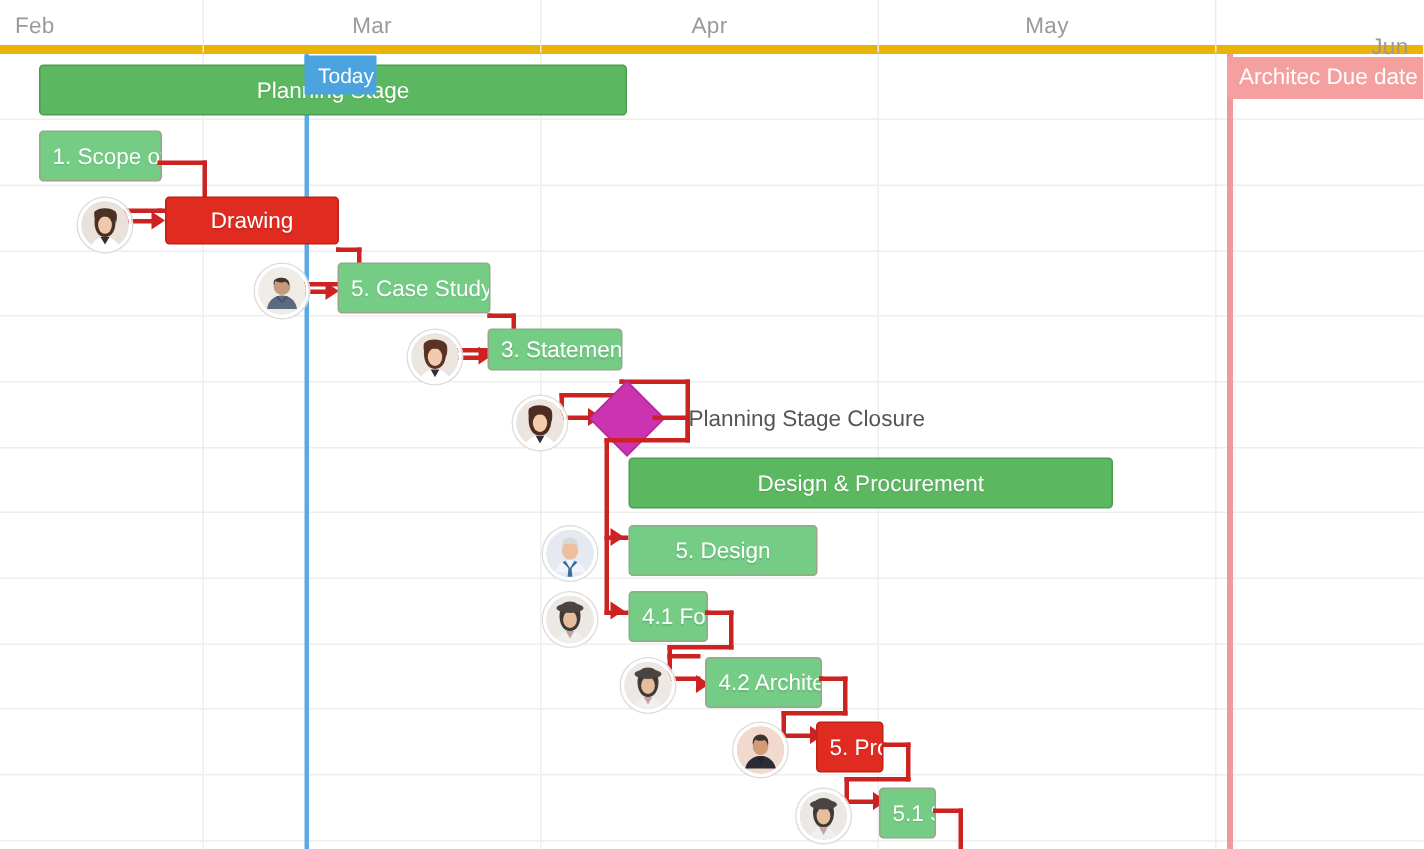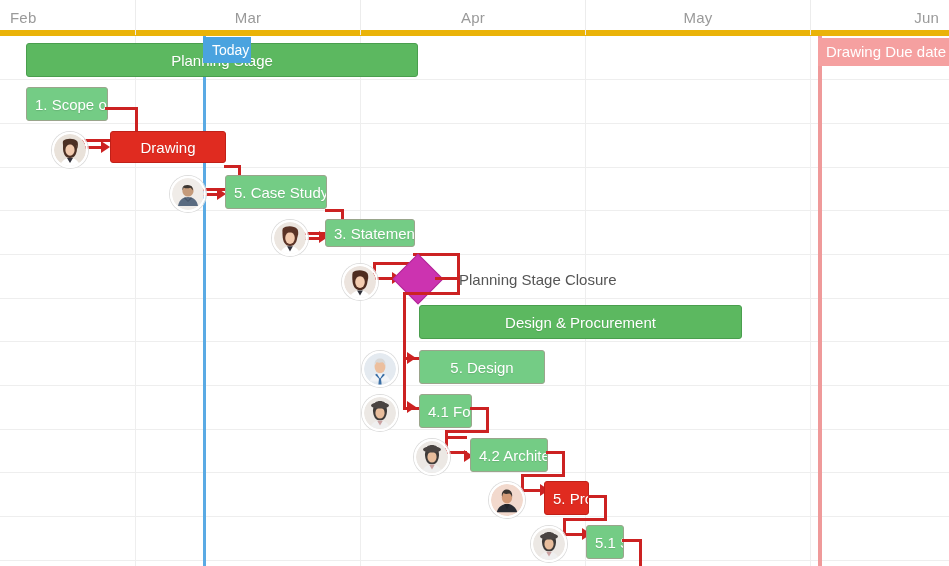--- a/index.html
+++ b/index.html
@@ -203,21 +203,21 @@
     </div>
     <div class="month-cell center" style="left:136px;width:225px;">
       <span class="mlabel">Mar</span>
     </div>
     <div class="month-cell center" style="left:361px;width:225px;">
       <span class="mlabel">Apr</span>
     </div>
     <div class="month-cell center" style="left:586px;width:225px;">
       <span class="mlabel">May</span>
     </div>
-    <div class="month-cell" style="left:811px;width:138px;border-right:none;">
+    <div class="month-cell" style="left:811px;width:138px;border-right:none;margin-top:14px;">
       <span class="mlabel">Jun</span>
     </div>
   </div>
 
   <div class="grid-col" style="left:135px;"></div>
   <div class="grid-col" style="left:360px;"></div>
   <div class="grid-col" style="left:585px;"></div>
   <div class="grid-col" style="left:810px;"></div>
 
   <div class="grid-row" style="top:79px;"></div>
@@ -230,21 +230,21 @@
   <div class="grid-row" style="top:385px;"></div>
   <div class="grid-row" style="top:429px;"></div>
   <div class="grid-row" style="top:472px;"></div>
   <div class="grid-row" style="top:516px;"></div>
   <div class="grid-row" style="top:560px;"></div>
 
   <div class="today-line" style="left:203px;"></div>
 
   <div class="due-line" style="left:818px;"></div>
   <div class="due-badge" style="left:818px;top:38px;width:131px;">
-    <span>Drawing Due date</span>
+    <span>Architec Due date</span>
   </div>
 
   <div class="bar summary" style="left:26px;top:43px;width:392px;height:34px;">
     <span class="blabel">Planning Stage</span>
   </div>
 
   <div class="today-badge" style="left:203px;top:37px;width:48px;">
     <span>Today</span>
   </div>
 

